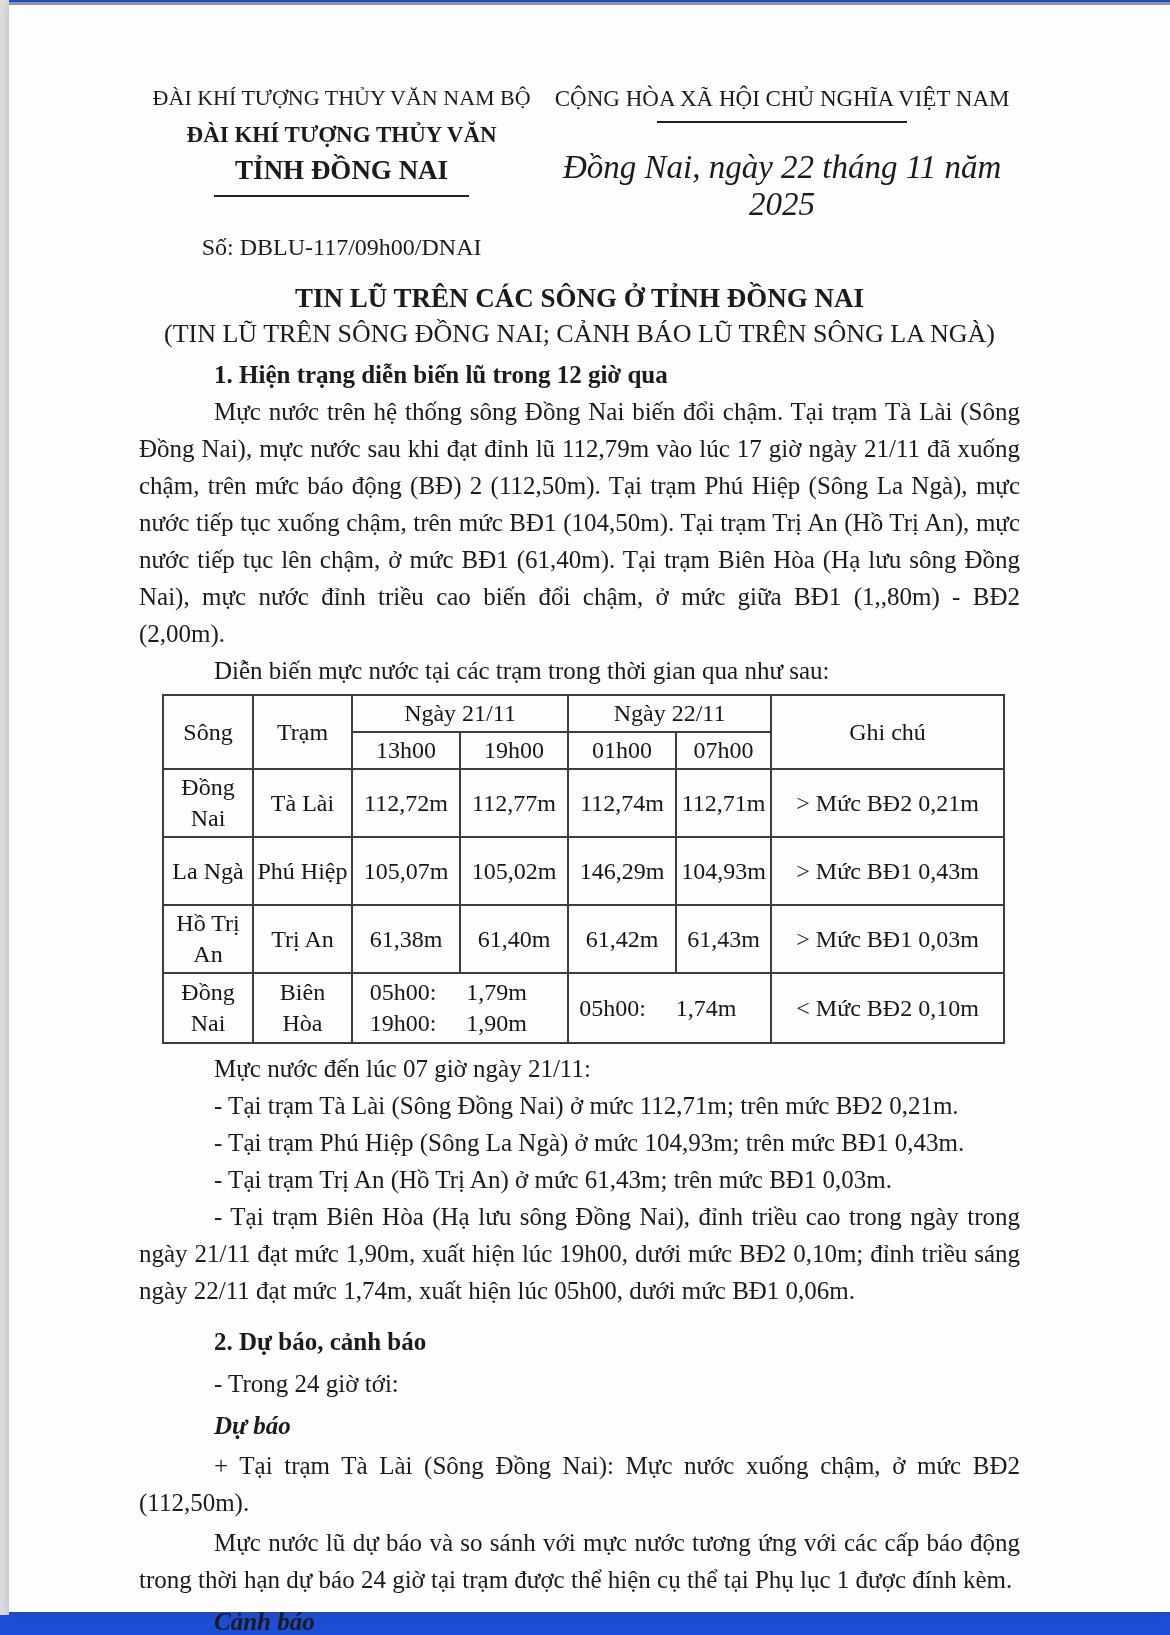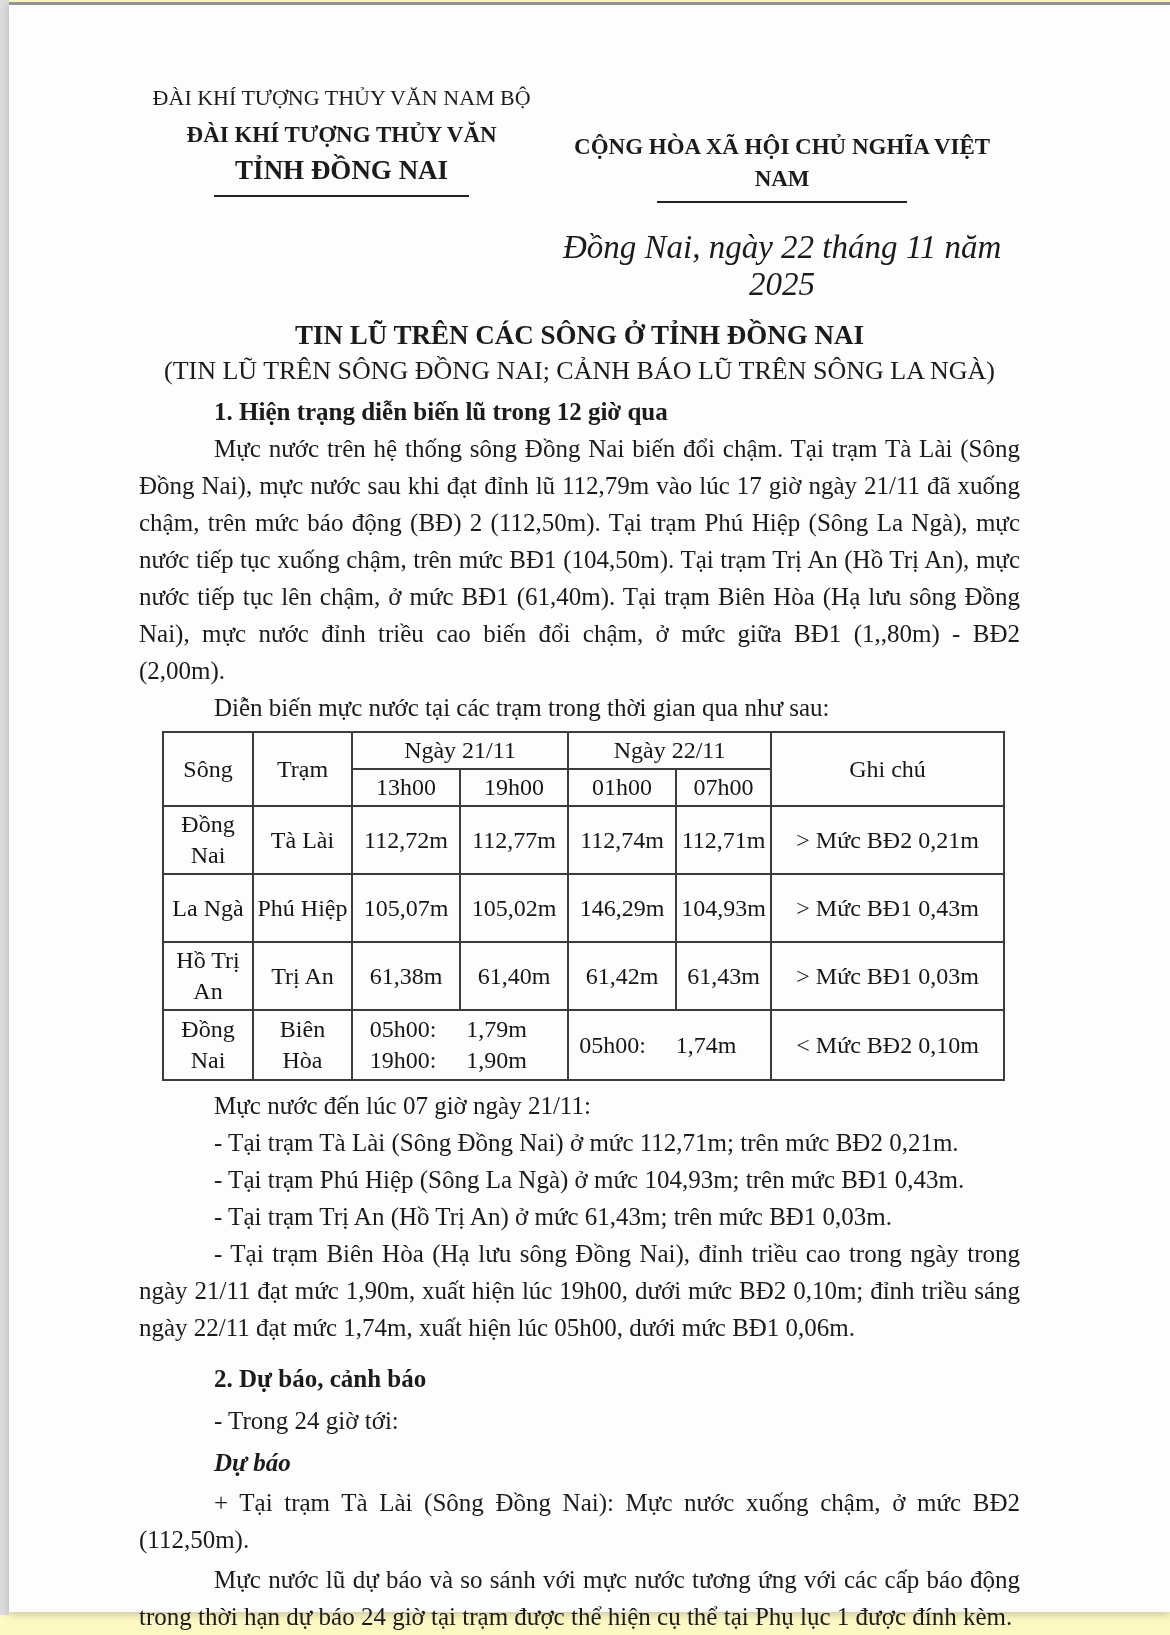--- a/index.html
+++ b/index.html
@@ -1,19 +1,19 @@
 <!DOCTYPE html>
 <html><head>
 <meta charset="utf-8">
 <style>
   * { margin:0; padding:0; box-sizing:border-box; }
   body { font-family:"Liberation Serif","DejaVu Serif",serif; }
   .stage {
     position:relative; width:1170px; height:1635px;
-    background:#fef9c3; overflow:hidden;
+    background:#1d4ed8; overflow:hidden;
   }
   .edge-strip {
     position:absolute; left:0; top:0; width:9px; height:1615px;
     background:#dcdcde;
   }
   .page {
     position:absolute; left:9px; top:2px; width:1161px; height:1610px;
     background:#fdfdfd; color:#1b1b1b;
     border-top:3px solid #939399;
     box-shadow:0 3px 7px rgba(60,60,80,.25);
@@ -23,21 +23,21 @@
   
   .hdr { display:flex; }
   .hdr-left { width:46%; text-align:center; }
   .hdr-right { width:54%; text-align:center; }
   .hdr-l1 { font-size:22px; line-height:30px; }
   .hdr-l2 { font-size:23px; font-weight:bold; line-height:36px; margin-top:4px; }
   .hdr-l3 { font-size:27px; font-weight:bold; line-height:34px; }
   .rule { height:2px; background:#222; margin:8px auto 0 auto; }
   .rule-left { width:255px; }
   .rule-right { width:250px; margin-top:6px; }
-  .hdr-r1 { font-size:23px; font-weight:bold; line-height:32px;margin-top:48px; }
+  .hdr-r1 { font-size:23px; font-weight:normal; line-height:32px; }
   .hdr-r2 { font-size:25px; font-weight:bold; line-height:36px; }
   .doc-no { font-size:24px; margin-top:32px; }
   .dateline { font-size:33px; font-style:italic; margin-top:26px; }
   
   .title-wrap { text-align:center; margin-top:14px; }
   .doc-title { font-size:27px; font-weight:bold; line-height:36px; }
   .doc-subtitle { font-size:26px; line-height:36px; }
   
   .h-sec { font-weight:bold; text-indent:75px; margin-top:4px; }
   .p { text-align:justify; text-indent:75px; }
@@ -69,20 +69,21 @@
 <div class="stage">
   <div class="edge-strip"></div>
   <div class="page">
 
     <div class="hdr">
       <div class="hdr-left">
         <div class="hdr-l1">ĐÀI KHÍ TƯỢNG THỦY VĂN NAM BỘ</div>
         <div class="hdr-l2">ĐÀI KHÍ TƯỢNG THỦY VĂN</div>
         <div class="hdr-l3">TỈNH ĐỒNG NAI</div>
         <div class="rule rule-left"></div>
+        <div class="doc-no">Số: DBLU-117/09h00/DNAI</div>
       </div>
       <div class="hdr-right">
         <div class="hdr-r1">CỘNG HÒA XÃ HỘI CHỦ NGHĨA VIỆT NAM</div>
         <div class="rule rule-right"></div>
         <div class="dateline">Đồng Nai, ngày 22 tháng 11 năm 2025</div>
       </div>
     </div>
 
     <div class="title-wrap">
       <div class="doc-title">TIN LŨ TRÊN CÁC SÔNG Ở TỈNH ĐỒNG NAI</div>

